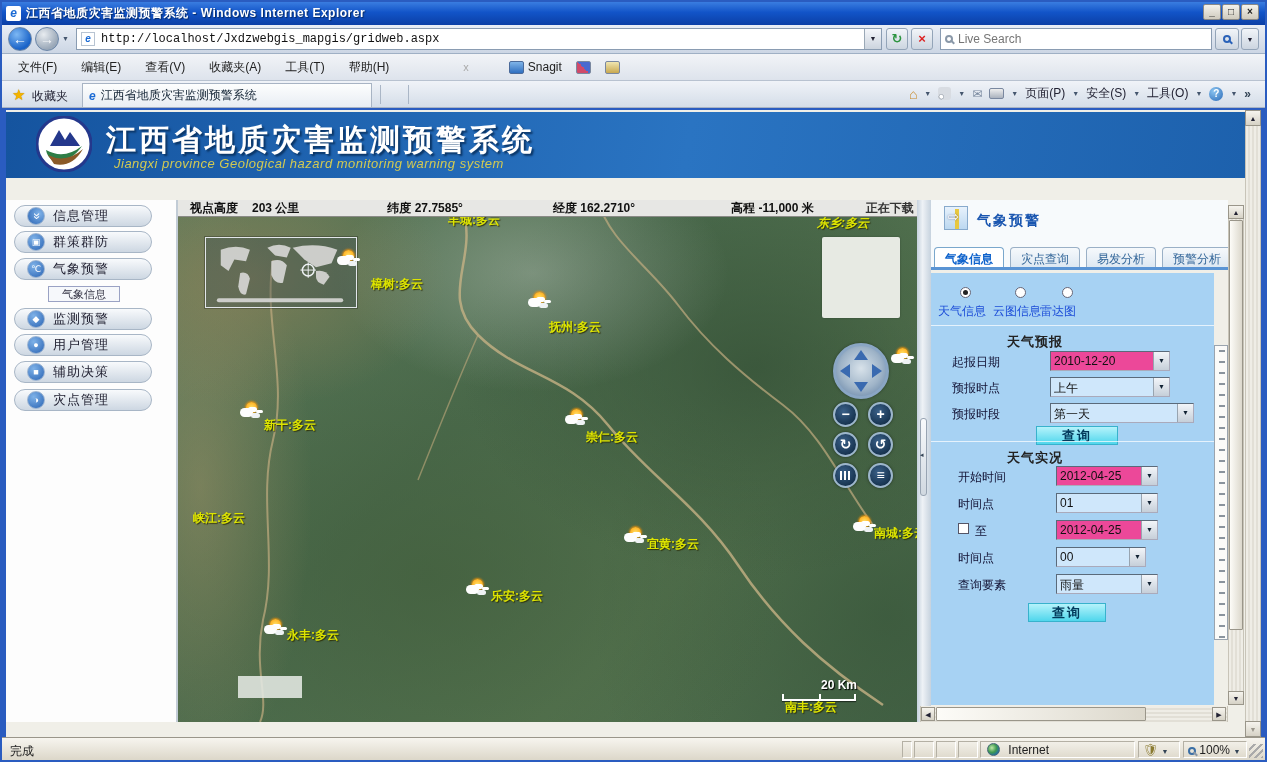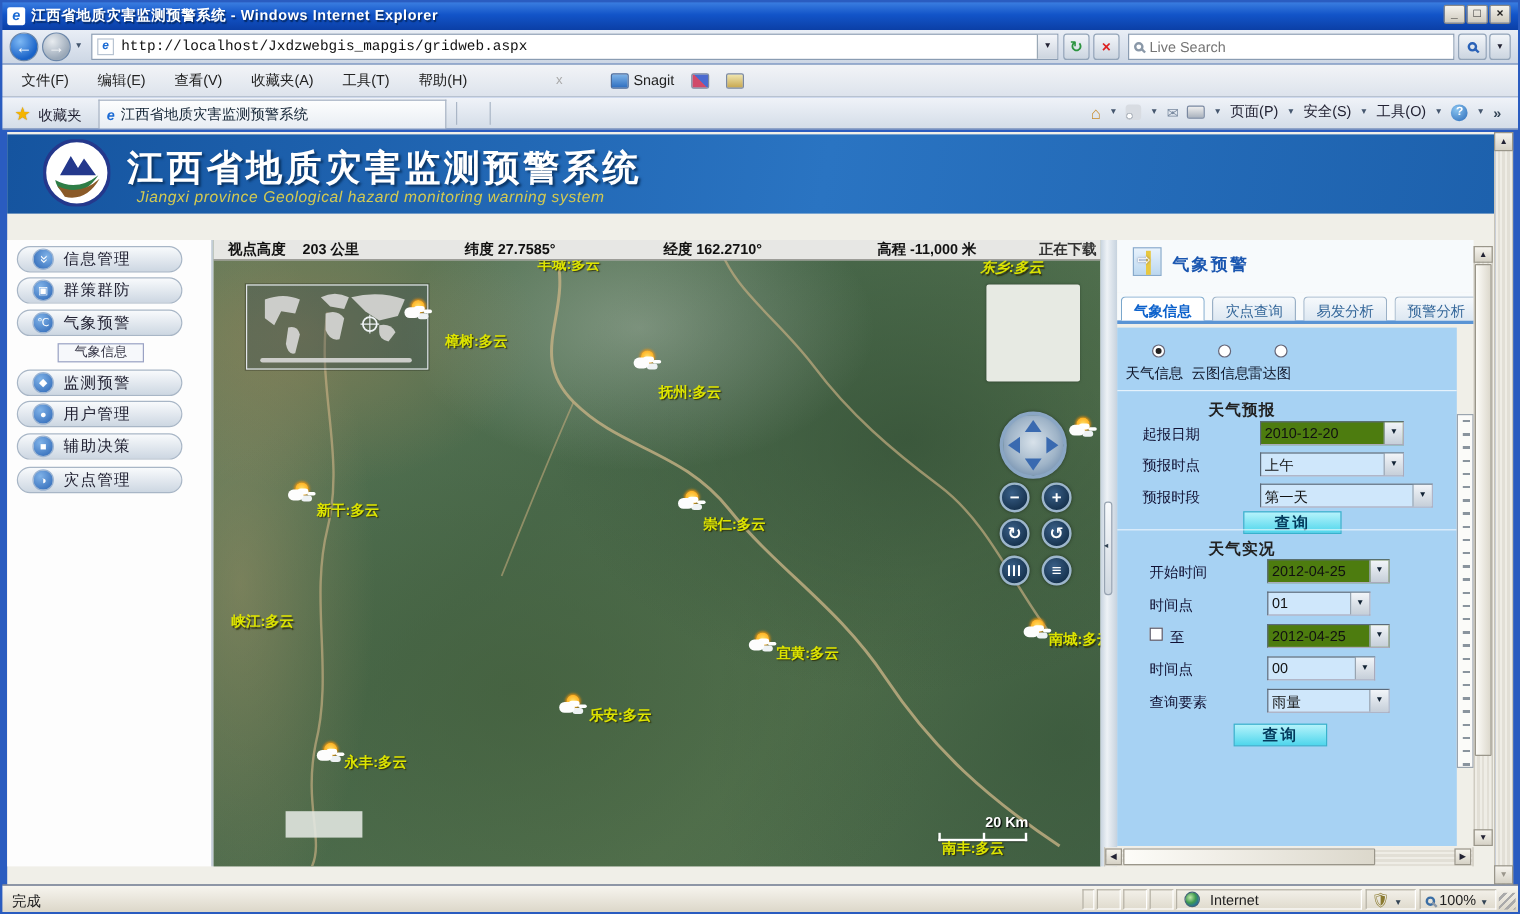--- a/index.html
+++ b/index.html
@@ -115,26 +115,26 @@
   #panel-ico{left:13px;top:6px;width:24px;height:24px;background:linear-gradient(#e8f2fc,#bcd8f0);border:1px solid #88aacc;}
   #panel-ico::before{content:"";position:absolute;left:10px;top:2px;width:4px;height:20px;background:#e8c840;}
   #panel-ico::after{content:"⇨";position:absolute;left:3px;top:2px;color:#fff;font-size:13px;text-shadow:0 0 2px #557;}
   #panel-title{left:46px;top:12px;font-size:14px;font-weight:bold;color:#1a56b0;letter-spacing:2px;}
   #tabbar{left:931px;top:244px;width:297px;height:26px;background:#f7fafc;border-bottom:3px solid #5a94d4;overflow:hidden;}
   .tab{position:absolute;top:3px;width:70px;height:23px;border:1px solid #9ab0c6;border-bottom:0;border-radius:4px 4px 0 0;background:linear-gradient(#f6f9fc,#d9e5f0);font-size:12px;color:#336699;text-align:center;line-height:22px;}
   .tab.active{background:#fff;color:#0d62cc;font-weight:bold;border-color:#7aa7cc;}
   #panel-body{left:931px;top:273px;width:283px;height:432px;background:#a7d2f3;overflow:hidden;}
   .radio{position:absolute;width:11px;height:11px;border-radius:50%;background:#fff;border:1px solid #667;}
   .radio.sel::after{content:"";position:absolute;left:2px;top:2px;width:5px;height:5px;border-radius:50%;background:#222;}
-  .radio-lbl{position:absolute;font-size:12px;color:#0f172a;white-space:nowrap;}
+  .radio-lbl{position:absolute;font-size:12px;color:#1d4ed8;white-space:nowrap;}
   .sect-line{position:absolute;left:0;width:283px;height:1px;background:rgba(255,255,255,.7);}
   .sect-title{position:absolute;font-size:13px;font-weight:bold;color:#222;letter-spacing:1px;}
   .frm-lbl{position:absolute;font-size:12px;color:#113;white-space:nowrap;}
   .combo{position:absolute;height:20px;border:1px solid #5a6a7a;border-right-color:#aab;border-bottom-color:#aab;display:flex;align-items:stretch;background:#cfe7fb;}
-  .combo.white{background:#4d7c0f;}
+  .combo.white{background:#ec4899;}
   .combo .val{flex:1;font-size:12px;padding:2px 3px;color:#111;overflow:hidden;white-space:nowrap;}
   .combo .btn{width:16px;background:linear-gradient(#f2f5f9,#c6cfd9);border-left:1px solid #98a4b0;font-size:7px;color:#123;text-align:center;line-height:18px;}
   .checkbox{position:absolute;width:11px;height:11px;background:#fff;border:1px solid #556;}
   .qbtn{position:absolute;height:19px;background:linear-gradient(#b5f3fb,#4fd6ec);border:1px solid #38b2cc;font-size:13px;font-weight:bold;color:#033a5c;text-align:center;line-height:17px;letter-spacing:2px;}
   #side-strip{left:1214px;top:345px;width:14px;height:295px;background:#fbfbf9;border:1px solid #9aa4ae;
     background-image:repeating-linear-gradient(180deg,transparent 0 4px,#8a949e 4px 6px,transparent 6px 11px);background-size:6px 100%;background-position:4px 0;background-repeat:no-repeat;}
 
   
   .sb-btn{position:absolute;background:linear-gradient(#f6f4ee,#d6d2c6);border:1px solid #9a968a;font-size:7px;color:#223;text-align:center;}
   .sb-track{position:absolute;background:repeating-linear-gradient(90deg,#efede6 0 2px,#e2dfd6 2px 4px);border-left:1px solid #c8c4b8;border-right:1px solid #c8c4b8;}
@@ -414,21 +414,21 @@
       </div>
       <div class="qbtn" style="left: 105px; top: 153px; width: 82px;">查询</div>
       <div class="sect-line" style="top: 168px;"></div>
       <div class="sect-title" style="left: 76px; top: 176px;">天气实况</div>
       <div class="frm-lbl" style="left: 27px; top: 196px;">开始时间</div>
       <div class="combo white" style="left: 125px; top: 193px; width: 102px;">
         <div class="val">2012-04-25</div>
         <div class="btn">▼</div>
       </div>
       <div class="frm-lbl" style="left: 27px; top: 223px;">时间点</div>
-      <div class="combo" style="left: 125px; top: 220px; width: 86px;">
+      <div class="combo" style="left: 125px; top: 220px; width: 102px;">
         <div class="val">01</div>
         <div class="btn">▼</div>
       </div>
       <div class="checkbox" style="left: 27px; top: 250px;"></div>
       <div class="frm-lbl" style="left: 44px; top: 250px;">至</div>
       <div class="combo white" style="left: 125px; top: 247px; width: 102px;">
         <div class="val">2012-04-25</div>
         <div class="btn">▼</div>
       </div>
       <div class="frm-lbl" style="left: 27px; top: 277px;">时间点</div>

